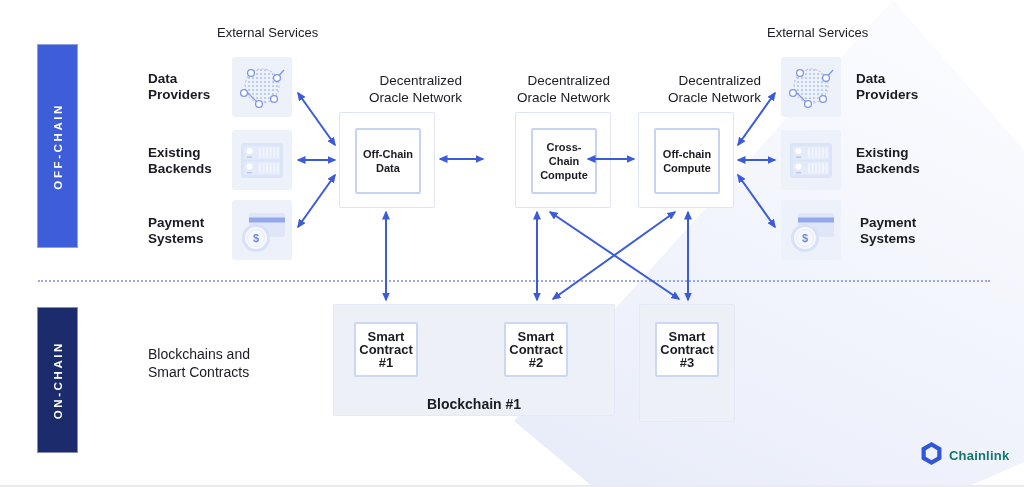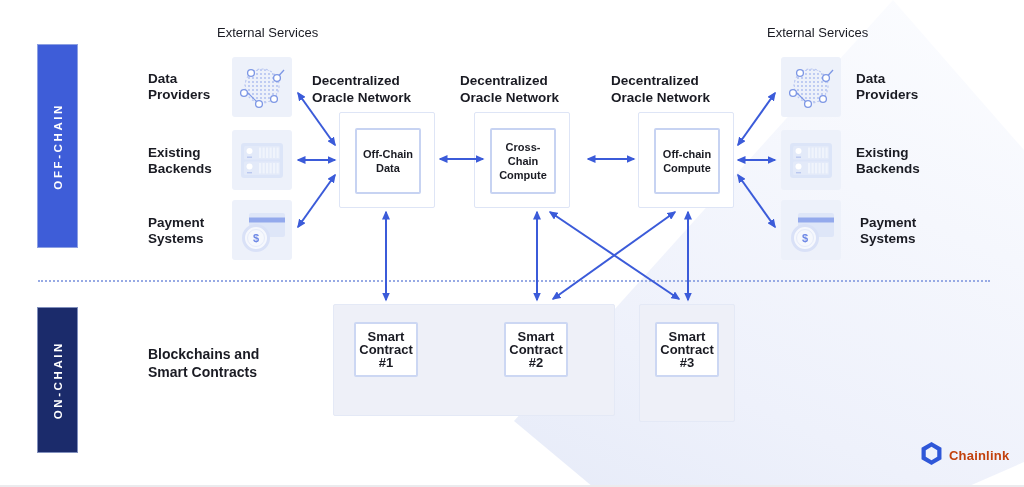--- a/index.html
+++ b/index.html
@@ -21,21 +21,21 @@
   .vbar.on  { top:307px; height:146px; background:#1B2B6B; }
 
   .dotted-divider { position:absolute; left:38px; top:280px; width:952px; border-top:2px dotted #97AAE4; }
 
   .svc-heading { position:absolute; font-size:13px; font-weight:normal; }
   .side-label { position:absolute; font-size:13.5px; font-weight:bold; line-height:15.5px; white-space:pre-line; }
 
   .tile { position:absolute; width:60px; height:60px; background:#EDF1FA; border-radius:3px; }
   .tile svg { display:block; }
 
-  .oracle-heading { position:absolute; top:72px; width:150px; text-align:left; font-size:13.5px; font-weight:bold; line-height:17px; white-space:pre-line; }
+  .oracle-heading { position:absolute; top:72px; width:150px; text-align:right; font-size:13.5px; font-weight:normal; line-height:17px; white-space:pre-line; }
   .obox { position:absolute; top:112px; width:96px; height:96px; background:#fff; border:1px solid #DEE5F6; border-radius:2px; }
   .obox-inner {
     position:absolute; left:15px; top:15px; width:66px; height:66px; background:#fff;
     border:2px solid #C7D3F2; border-radius:2px;
     display:flex; align-items:center; justify-content:center; text-align:center;
     font-size:11px; font-weight:bold; line-height:14px; white-space:pre-line;
   }
 
   .bc { position:absolute; top:304px; background:#EEF0F8; border:1px solid #E4E9F6; border-radius:2px; }
   .bc1 { left:333px; width:282px; height:112px; }
@@ -43,26 +43,26 @@
   .bc-label { position:absolute; left:0; width:100%; text-align:center; font-size:14px; font-weight:bold; }
   .bc1 .bc-label { top:91px; }
   .bc2 .bc-label { top:97px; }
   .sc {
     position:absolute; top:17px; width:64px; height:55px; background:#fff;
     border:2px solid #CCD7F3; border-radius:2px;
     display:flex; align-items:center; justify-content:center; text-align:center;
     font-size:13px; font-weight:bold; line-height:13px; white-space:pre-line;
   }
 
-  .onchain-label { position:absolute; left:148px; top:345px; font-size:14px; font-weight:bold; line-height:18px; white-space:pre-line; }
+  .onchain-label { position:absolute; left:148px; top:345px; font-size:14px; font-weight:normal; line-height:18px; white-space:pre-line; }
 
   .arrows { position:absolute; left:0; top:0; pointer-events:none; }
 
   .logo { position:absolute; left:921px; top:442px; display:flex; align-items:center; gap:7px; }
-  .logo-text { font-size:13px; font-weight:bold; color:#c2410c; letter-spacing:.2px; }
+  .logo-text { font-size:13px; font-weight:bold; color:#0f766e; letter-spacing:.2px; }
 </style>
 </head>
 <body>
 
 <div class="canvas">
 
   <div class="bg-shape"></div>
 
   <svg width="0" height="0" style="position:absolute">
     <defs>
@@ -150,21 +150,21 @@
 Oracle Network</div>
   <div class="oracle-heading" style="left:460px;">Decentralized
 Oracle Network</div>
   <div class="oracle-heading" style="left:611px;">Decentralized
 Oracle Network</div>
 
   <div class="obox" style="left:339px;">
     <div class="obox-inner">Off-Chain
 Data</div>
   </div>
-  <div class="obox" style="left:474px;padding-left:36px;">
+  <div class="obox" style="left:515px;padding-left:36px;">
     <div class="obox-inner">Cross-Chain
 Compute</div>
   </div>
   <div class="obox" style="left:638px;">
     <div class="obox-inner">Off-chain
 Compute</div>
   </div>
 
   <div class="svc-heading" style="left:767px; top:25px;">External Services</div>
   <div class="side-label" style="left:856px; top:71px;">Data
@@ -231,20 +231,21 @@
   <div class="onchain-label">Blockchains and
 Smart Contracts</div>
 
   <div class="bc bc1">
     <div class="sc" style="left:20px;">Smart
 Contract
 #1</div>
     <div class="sc" style="left:170px;">Smart
 Contract
 #2</div>
+    <div class="bc-label">Blockchain #1</div>
   </div>
   <div class="bc bc2">
     <div class="sc" style="left:15px;">Smart
 Contract
 #3</div>
   </div>
 
   <svg class="arrows" width="1024" height="487">
     <g stroke="#3B5BD9" stroke-width="2">
 

